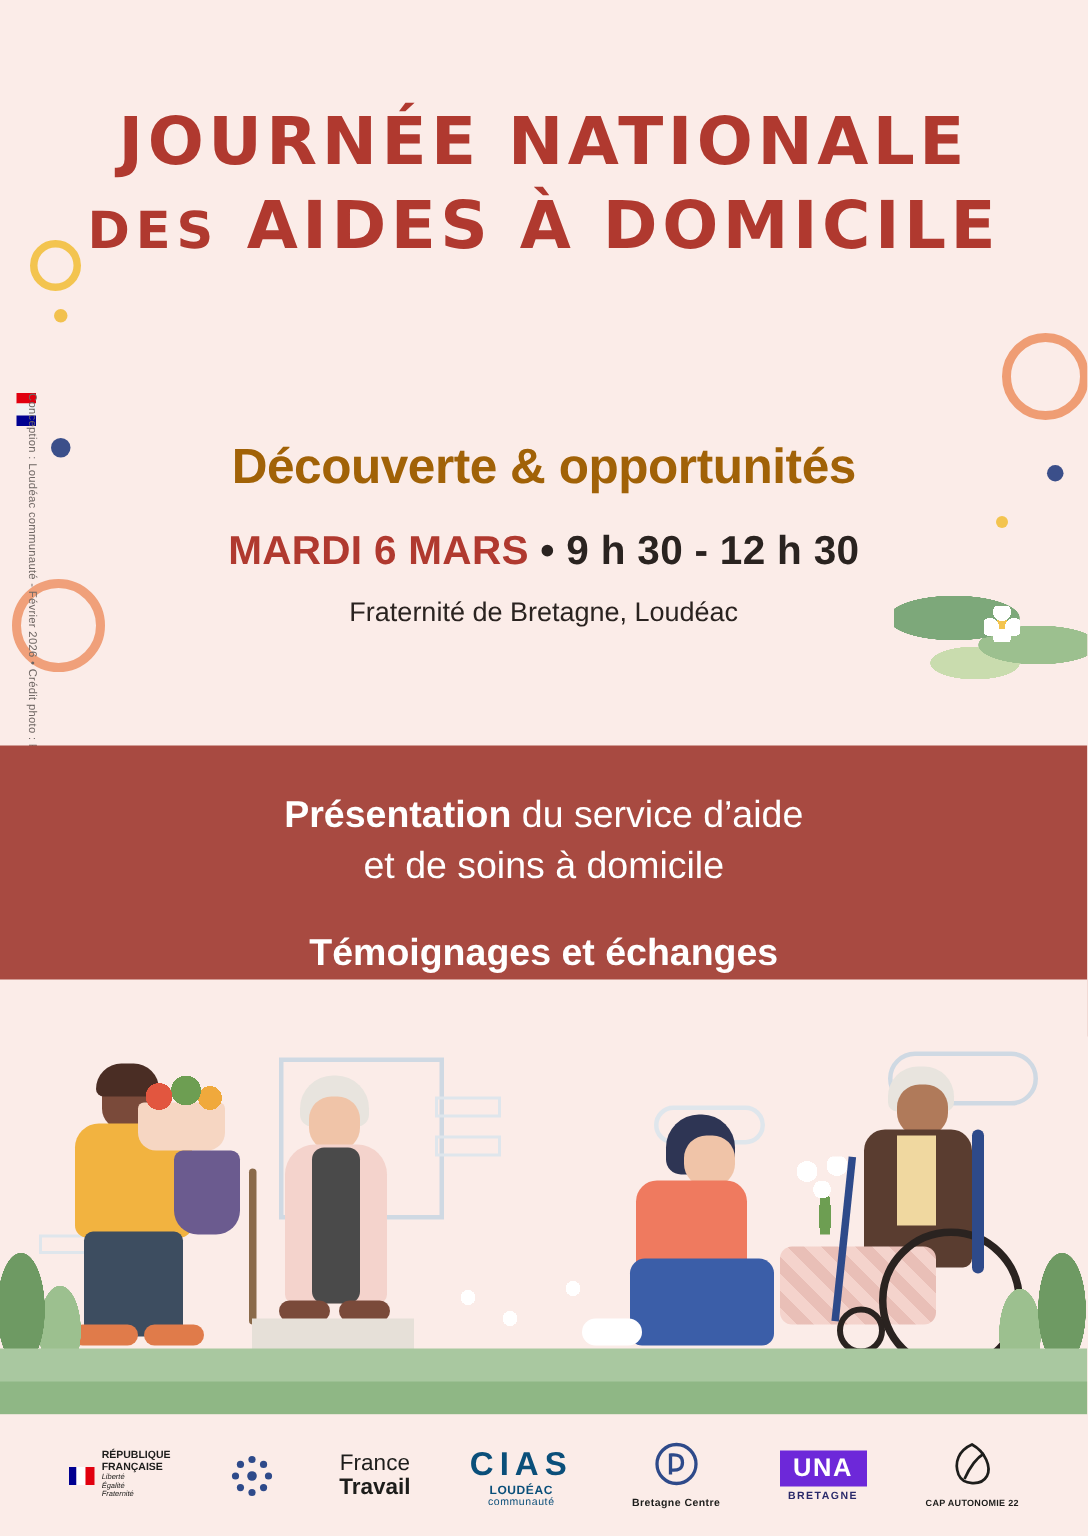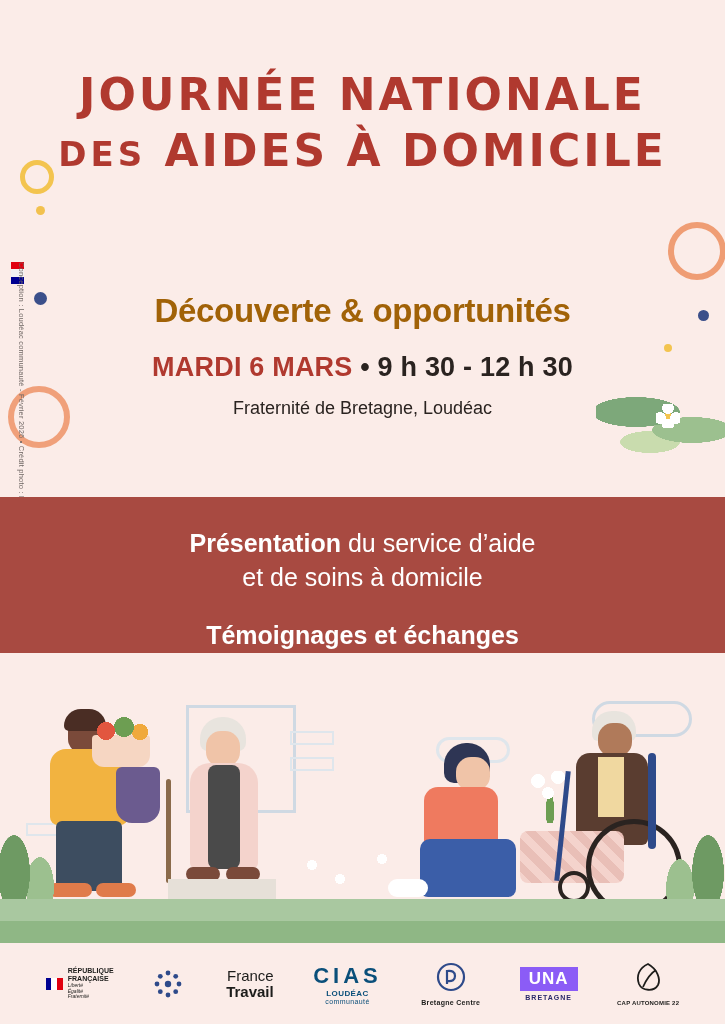--- a/index.html
+++ b/index.html
@@ -133,27 +133,27 @@
     justify-content: space-around;
     padding: 0 26px;
   }
   .logo { text-align: center; color: #1d1d1b; }
   .logo-rf { display: flex; align-items: center; gap: 5px; }
   .rf-flag { width: 17px; height: 12px; display: flex; }
   .rf-flag i { flex: 1; }
   .rf-text { font-size: 7px; font-weight: 700; line-height: 1.15; text-align: left; }
   .rf-sub { font-size: 5px; font-style: italic; font-weight: 400; line-height: 1.15; }
   .logo-ft { display: flex; align-items: center; gap: 6px; }
-  .ft-text { font-size: 15px; line-height: 1.05; text-align: right; font-weight: 400; margin-left: 37px;}
+  .ft-text { font-size: 15px; line-height: 1.05; text-align: center; font-weight: 400; margin-left: 37px;}
   .ft-text b { display: block; font-weight: 700; }
   .cias-name { font-size: 22px; font-weight: 700; letter-spacing: 4px; color: #0a4f7a; }
   .cias-sub { font-size: 8px; font-weight: 700; color: #0a4f7a; letter-spacing: .4px; }
   .cias-sub2 { font-size: 7px; color: #0a4f7a; letter-spacing: .4px; }
   .bc-text { font-size: 7px; font-weight: 700; color: #1d1d1b; margin-top: 3px; letter-spacing:.3px;}
-  .una-box { background:#8b5cf6; color:#fff; font-size:17px; font-weight:700; padding:2px 9px; letter-spacing:1px;}
+  .una-box { background:#6d28d9; color:#fff; font-size:17px; font-weight:700; padding:2px 9px; letter-spacing:1px;}
   .una-sub { font-size:7px; font-weight:700; color:#2a2a6a; margin-top:3px; letter-spacing:1px;}
   .cap-sub { font-size:6px; font-weight:700; color:#1d1d1b; margin-top:2px; letter-spacing:.2px;}
 </style>
 </head>
 <body>
 
 <div id="poster">
 
   <div class="deco ring" style="left:8px;top:386px;width:62px;height:62px;border-width:6px;border-color:#f0a07a;"></div>
   <div class="deco dot" style="left:34px;top:292px;width:13px;height:13px;background:#3b4f8a;"></div>

